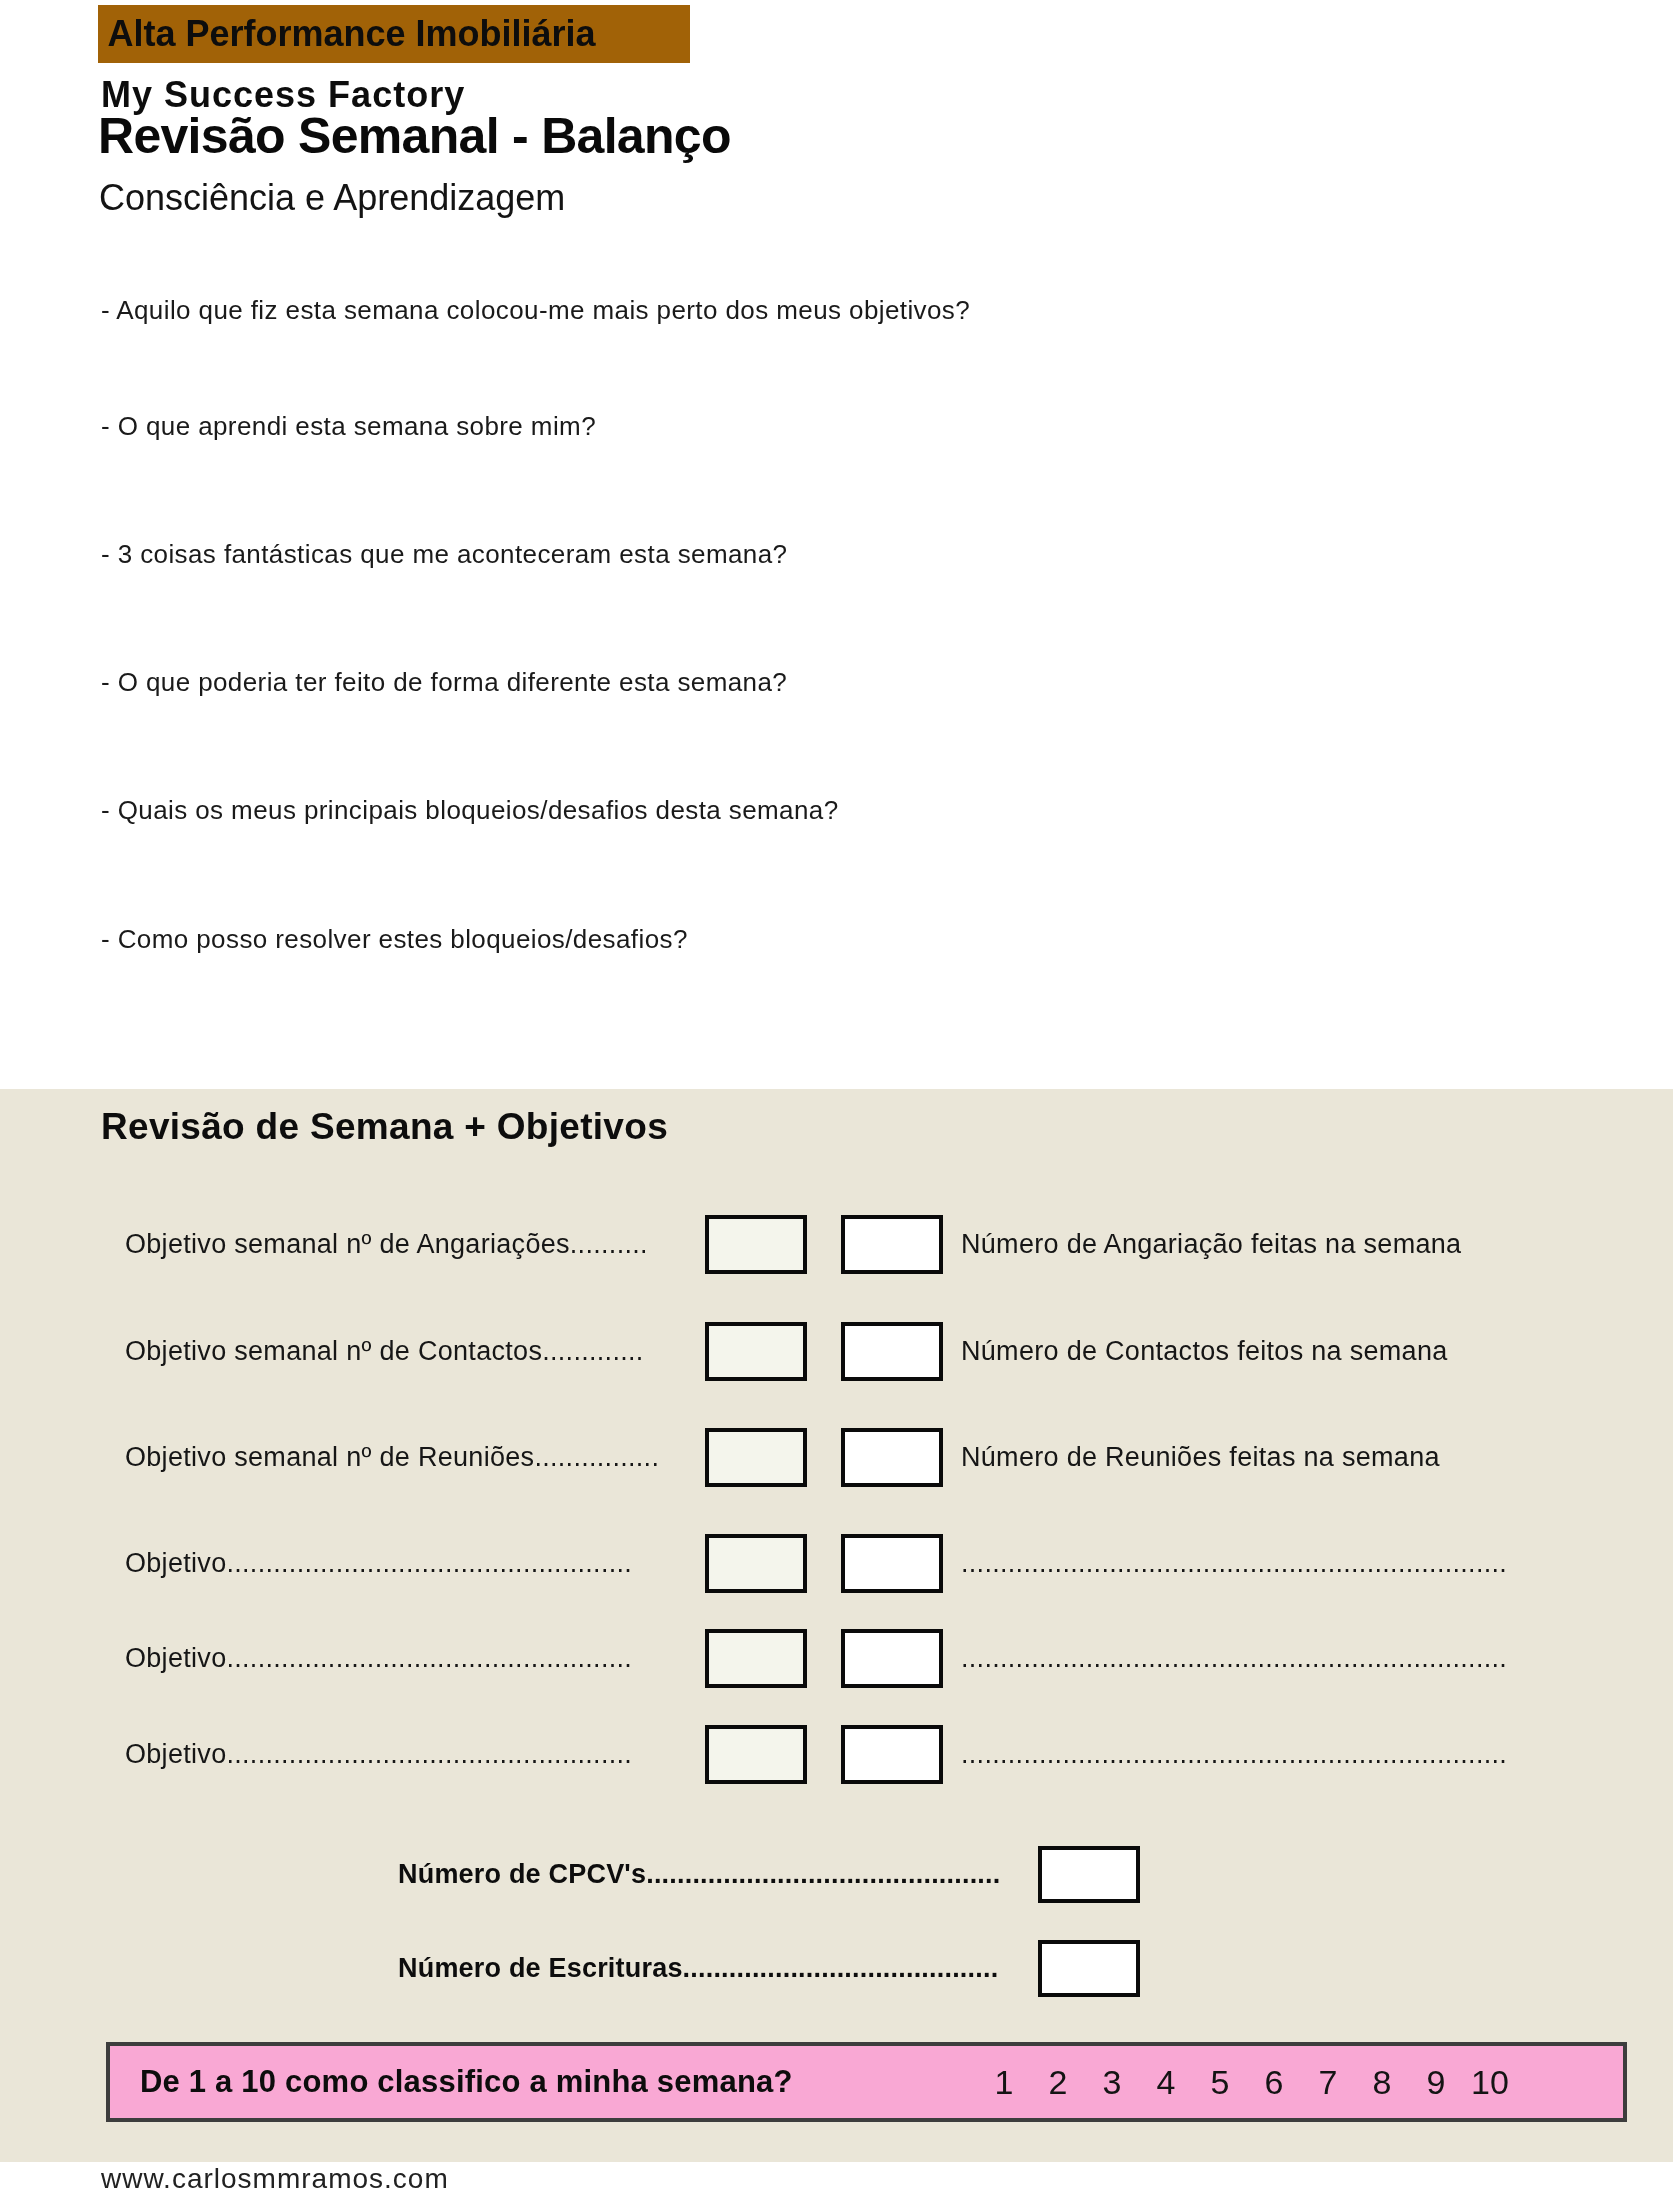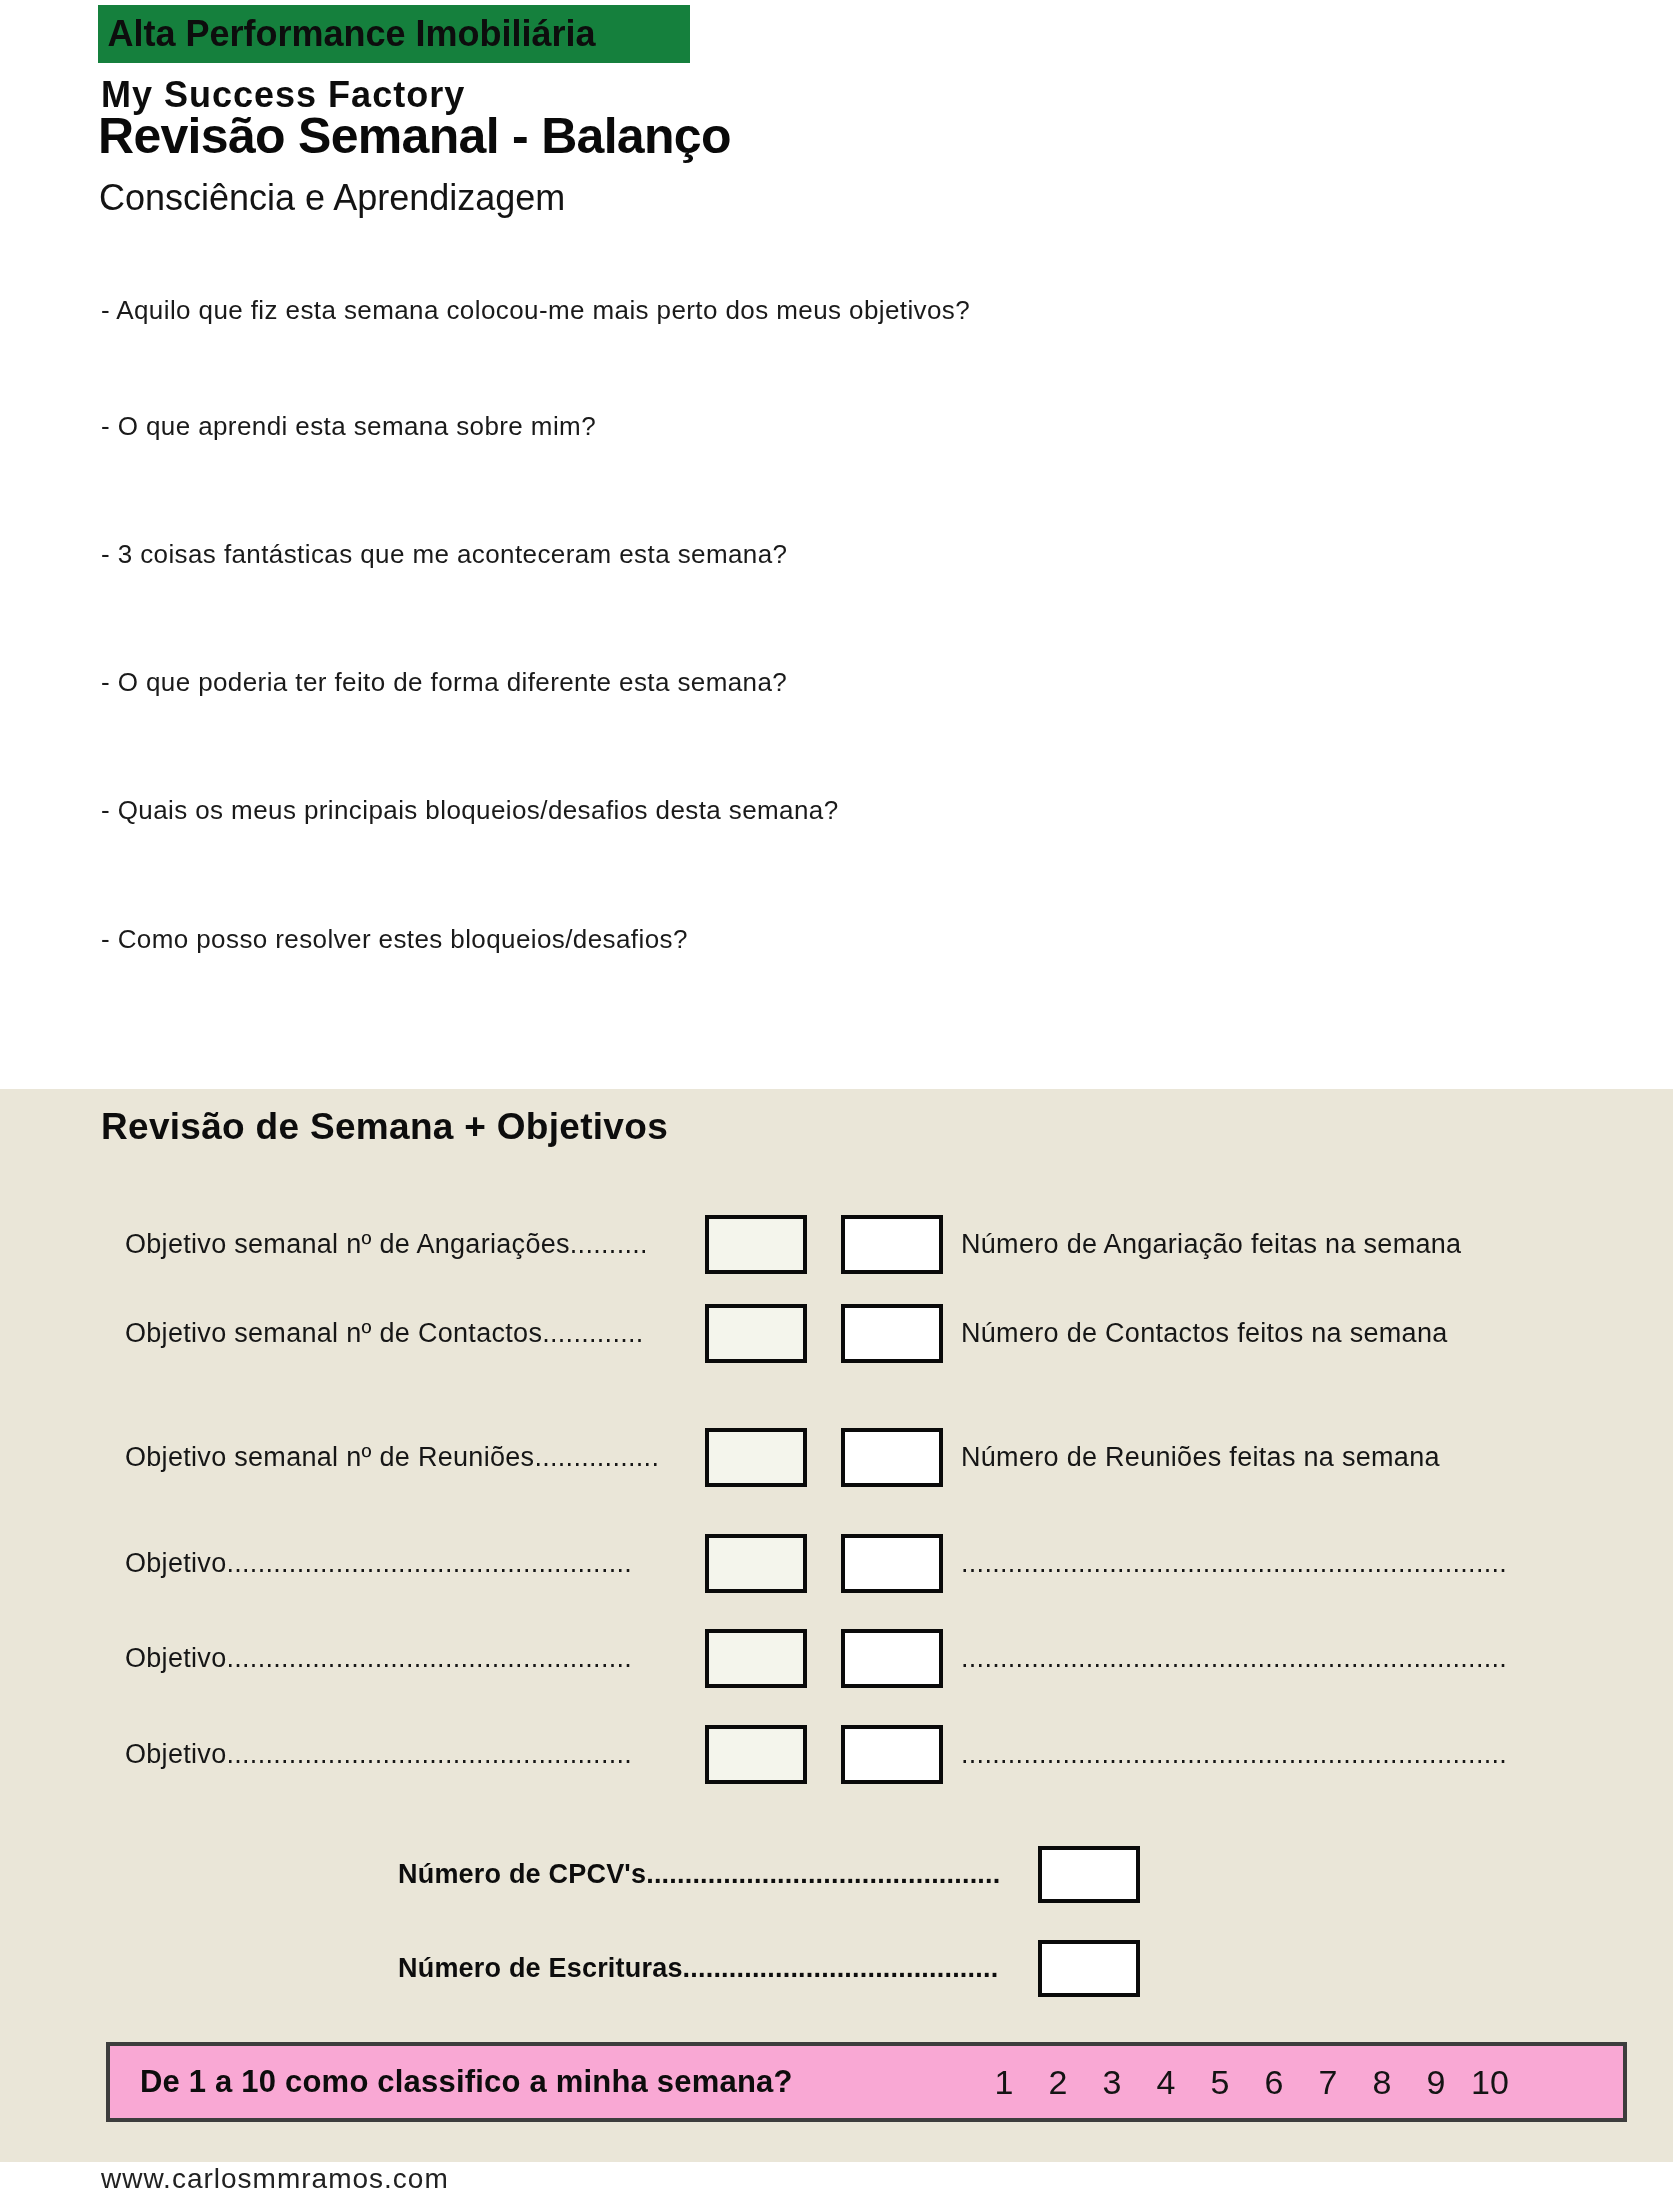--- a/index.html
+++ b/index.html
@@ -7,21 +7,21 @@
     position:relative;
     width:1673px;height:2205px;
     background:#ffffff;
     font-family:"Liberation Sans", sans-serif;
     color:#111;
     overflow:hidden;
   }
   
   .banner{
     position:absolute;left:98px;top:5.4px;width:592px;height:58px;
-    background:#15803d;
+    background:#a16207;
   }
   .banner span{
     display:block;line-height:58px;padding-left:9.4px;
     font-size:36px;font-weight:700;color:#0d0d0d;letter-spacing:0px;
   }
   .subtitle{
     position:absolute;left:101px;top:74px;
     font-size:36px;font-weight:700;letter-spacing:1px;color:#0d0d0d;
   }
   .title{
@@ -43,21 +43,21 @@
   
   .panel{
     position:absolute;left:0;top:1089px;width:1673px;height:1073px;
     background:#eae6d8;
   }
   .panel h2{
     position:absolute;left:101px;top:17px;margin:0;
     font-size:37px;font-weight:700;letter-spacing:0.3px;color:#0d0d0d;
   }
   .obj-row{position:absolute;left:0;width:1673px;height:59px;}
-  .r1{top:126px;} .r2{top:215px;} .r3{top:339px;}
+  .r1{top:126px;} .r2{top:233px;} .r3{top:339px;}
   .r4{top:445px;} .r5{top:540px;} .r6{top:636px;}
   .obj-label{
     position:absolute;left:125px;top:0;height:59px;line-height:59px;
     font-size:27px;font-weight:300;letter-spacing:0.3px;color:#161616;
     white-space:nowrap;
   }
   .obj-result{
     position:absolute;left:961px;top:0;height:59px;line-height:59px;
     font-size:27px;font-weight:300;letter-spacing:0.3px;color:#161616;
     white-space:nowrap;

